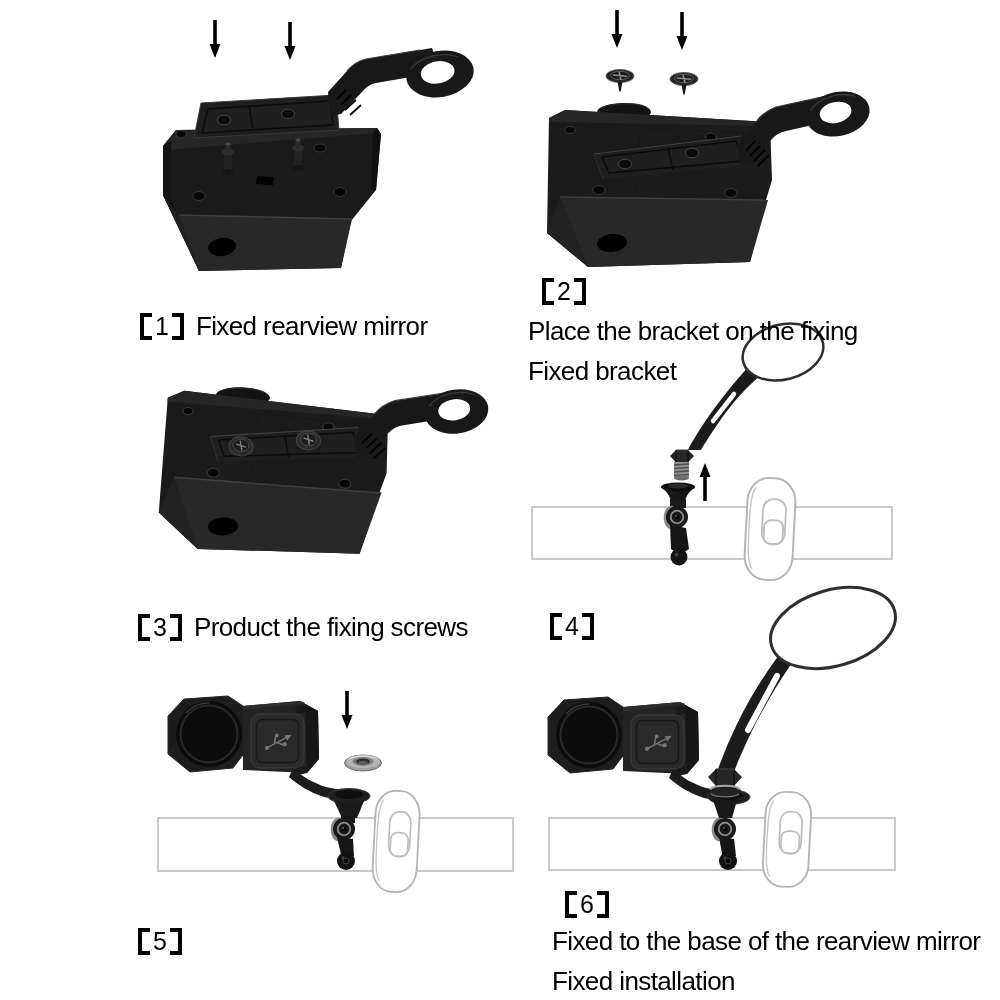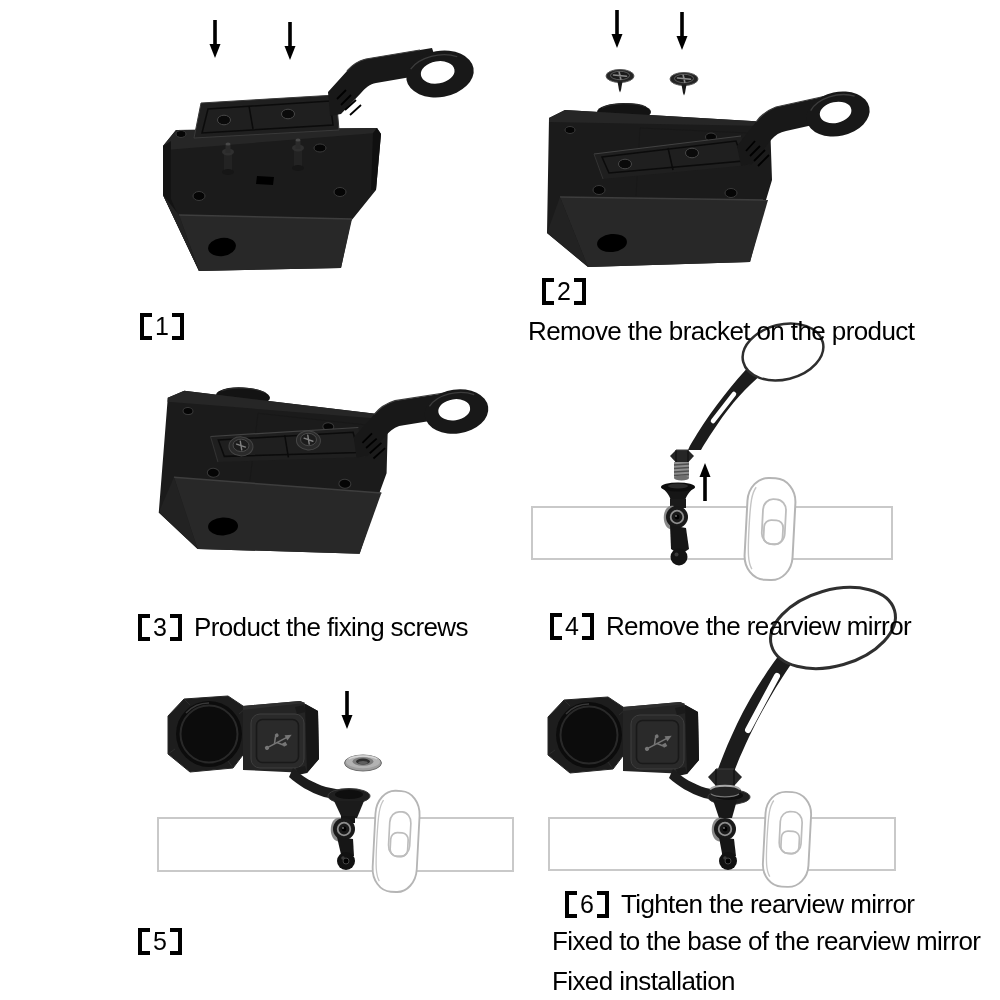--- a/index.html
+++ b/index.html
@@ -290,66 +290,68 @@
     </g>
   </g>
 </svg>
 
 <div class="cap" style="left:140px;top:309px">
   <span class="mark">
         <i class="lb"></i>
         <span class="num">1</span>
         <i class="rb"></i>
       </span>
+  <span>Fixed rearview mirror</span>
 </div>
 
 <div class="cap" style="left:542px;top:274px">
   <span class="mark">
         <i class="lb"></i>
         <span class="num">2</span>
         <i class="rb"></i>
       </span>
 </div>
 <div class="cap" style="left:528px;top:314px">
-  <span>Remove the bracket on the product</span>
+  <span>Place the bracket on the fixing</span>
+</div>
+<div class="cap" style="left:528px;top:354px">
+  <span>Fixed bracket</span>
 </div>
 
 <div class="cap" style="left:138px;top:610px">
   <span class="mark">
         <i class="lb"></i>
         <span class="num">3</span>
         <i class="rb"></i>
       </span>
   <span>Product the fixing screws</span>
 </div>
 
 <div class="cap" style="left:550px;top:609px">
   <span class="mark">
         <i class="lb"></i>
         <span class="num">4</span>
         <i class="rb"></i>
       </span>
-  <span>Remove the rearview mirror</span>
 </div>
 
 <div class="cap" style="left:138px;top:924px">
   <span class="mark">
         <i class="lb"></i>
         <span class="num">5</span>
         <i class="rb"></i>
       </span>
 </div>
 
 <div class="cap" style="left:565px;top:887px">
   <span class="mark">
         <i class="lb"></i>
         <span class="num">6</span>
         <i class="rb"></i>
       </span>
-  <span>Tighten the rearview mirror</span>
 </div>
 <div class="cap" style="left:552px;top:964px">
   <span>Fixed installation</span>
 </div>
 <div class="cap" style="left:552px;top:924px">
   <span>Fixed to the base of the rearview mirror</span>
 </div>
 
 </div>
 

